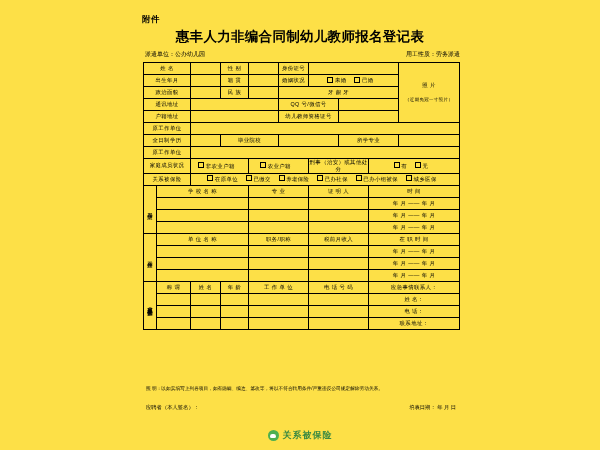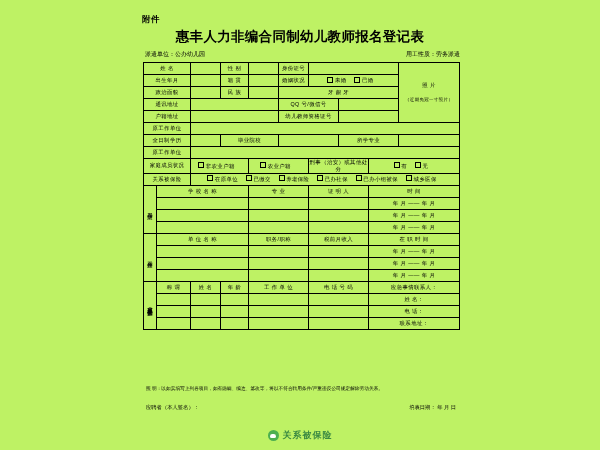--- a/index.html
+++ b/index.html
@@ -13,21 +13,21 @@
     font-family: "Liberation Sans", sans-serif;
     color: #000000;
     overflow: hidden;
     position: relative;
   }
   .page {
     position: absolute;
     left: 0; top: 0;
     width: 600px;
     height: 450px;
-    background: #bef264;
+    background: #fde047;
   }
   .attach-label {
     position: absolute;
     left: 142px;
     top: 14px;
     font-size: 8.5px;
     font-weight: bold;
     letter-spacing: 0.5px;
   }
   .doc-title {

